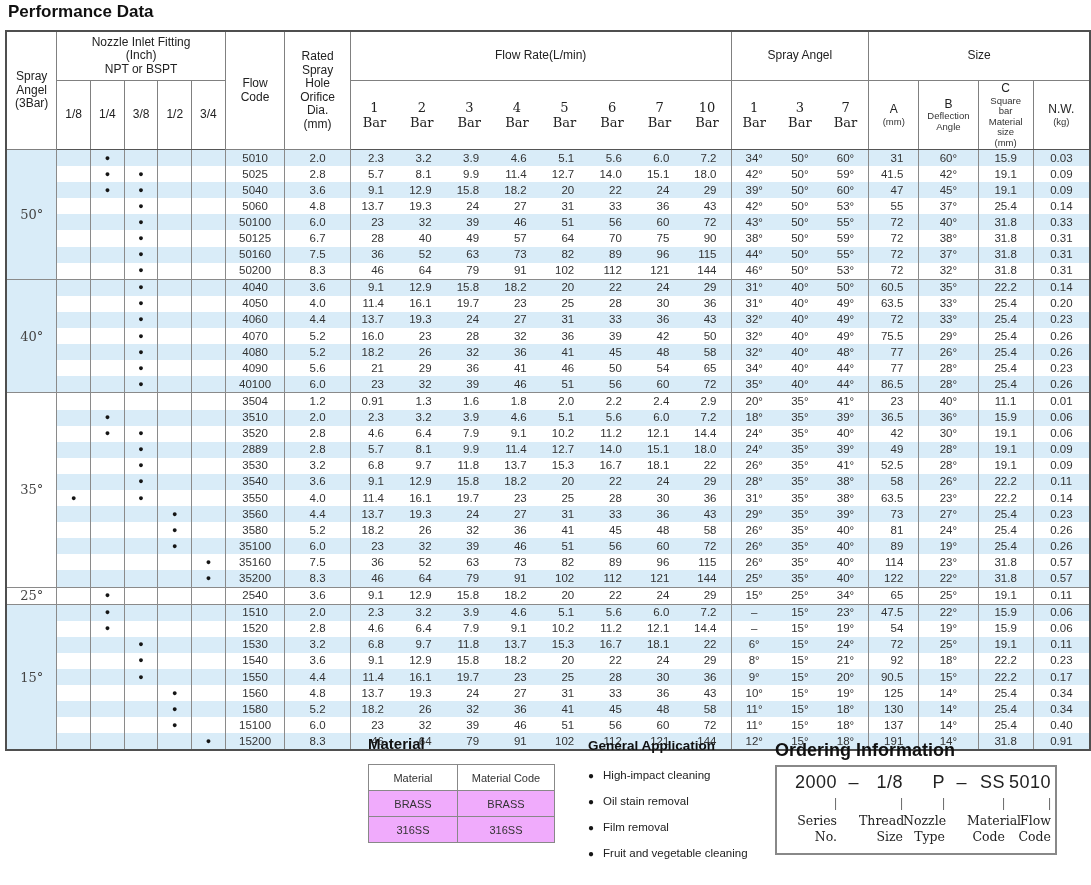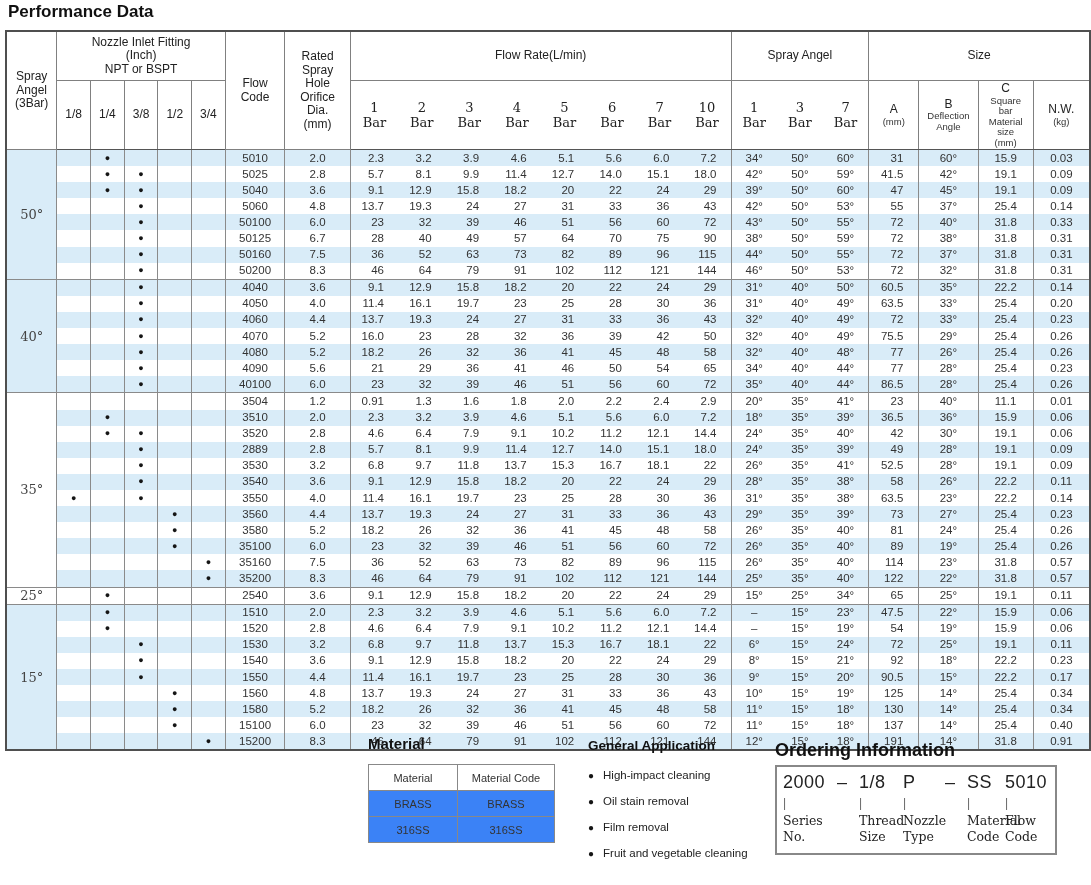--- a/index.html
+++ b/index.html
@@ -34,35 +34,35 @@
   .perf tbody td.size-cell { border-left:1px solid #8a8a8a; }
   .perf tbody td.size-0 { text-align:right; padding-right:15px; }
 
   
   .material-block { position:absolute; left:368px; top:735px; }
   .sec-title-mat { font-size:15px; font-weight:bold; color:#111; margin-bottom:12px; }
   .mat { border-collapse:collapse; }
   .mat th, .mat td { border:1px solid #888; height:25px; font-size:11px; font-weight:normal;
                      color:#333; text-align:center; padding:0 6px; }
   .mat th { font-size:11px; }
-  .mat tbody tr.stripe td { background:#3b82f6; }
+  .mat tbody tr.stripe td { background:#f0abfc; }
   .mat .c1 { width:76px; } .mat .c2 { width:84px; }
 
   
   .app-block { position:absolute; left:588px; top:738px; width:180px; }
   .sec-title-app { font-size:13.5px; font-weight:bold; color:#111; margin-bottom:16px; }
   .app-item { display:flex; align-items:flex-start; margin-bottom:13px; }
   .app-bullet { font-size:10px; color:#151515; margin-right:9px; line-height:13px; }
   .app-text { font-size:11.5px; color:#222; line-height:13px; }
 
   
   .ord-block { position:absolute; left:775px; top:740px; }
   .sec-title-ord { font-size:18px; font-weight:bold; color:#111; margin-bottom:4px; }
   .ord-box { border:2px solid #888; width:268px; padding:4px 4px 8px 6px; display:flex; }
-  .ord-seg { text-align:left; }
+  .ord-seg { text-align:right; }
   .ord-code { font-size:18px; color:#222; letter-spacing:0.5px; line-height:22px; }
   .ord-tick { font-size:12px; color:#666; height:20px; line-height:20px; }
   .ord-lab { font-family:"DejaVu Serif", serif; font-size:12.5px; color:#222; line-height:16px; }
 </style>
 </head>
 <body>
 
 <div class="page">
 
   <div class="page-title">Performance Data</div>

